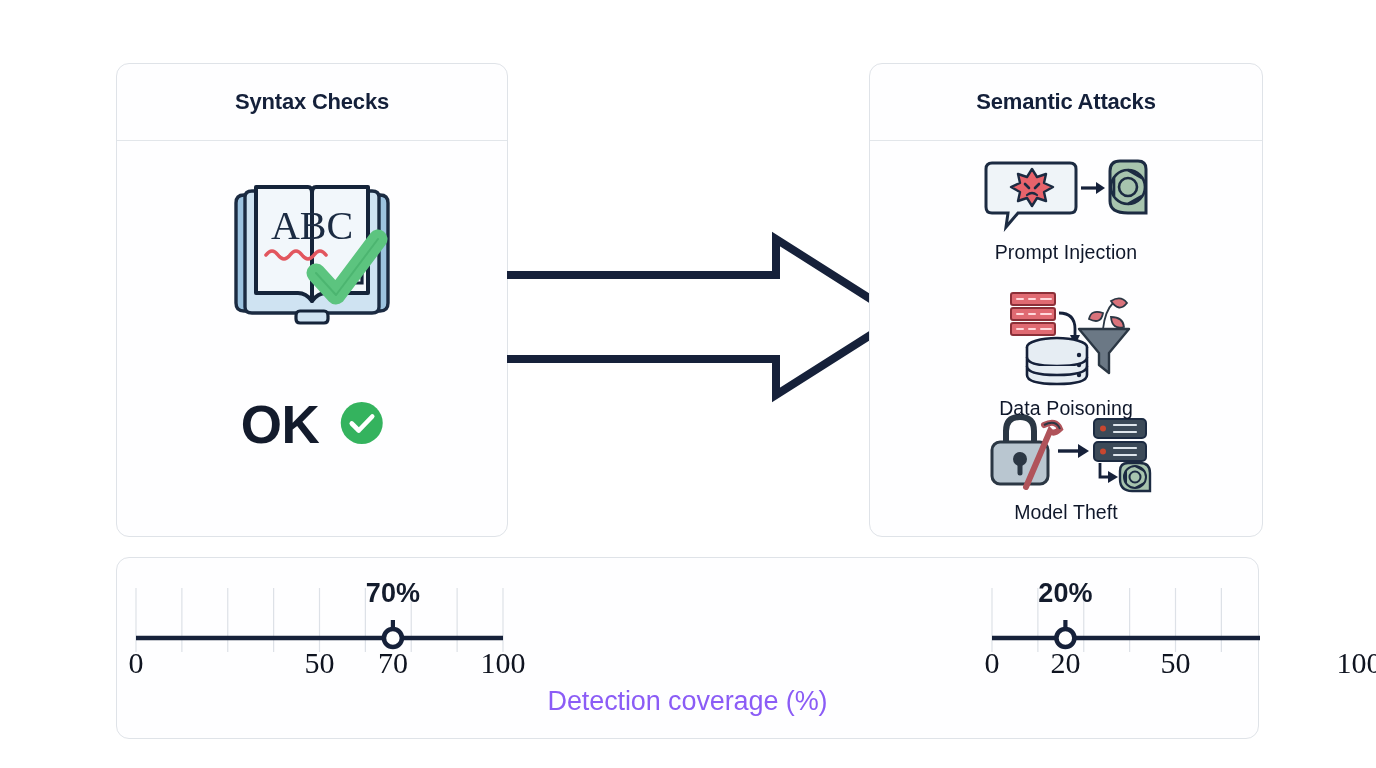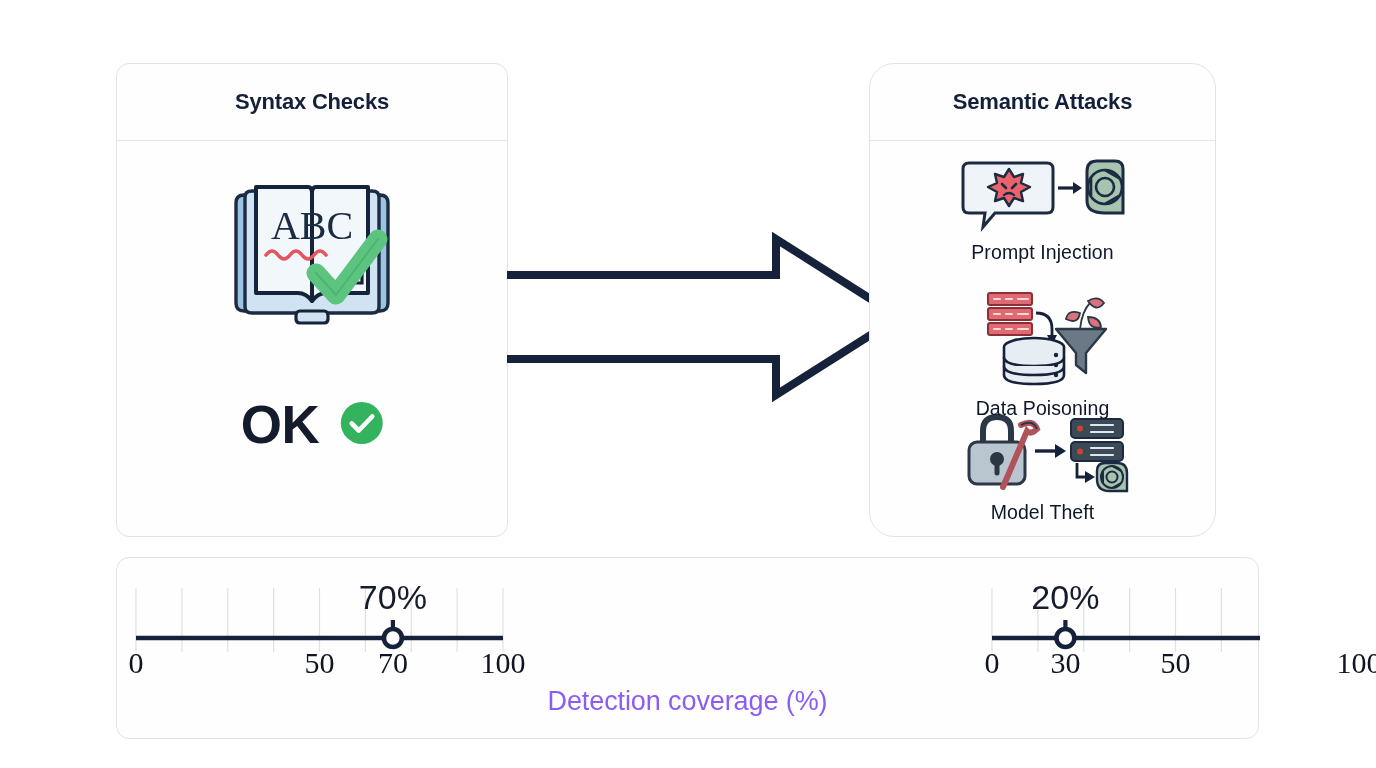--- a/index.html
+++ b/index.html
@@ -24,21 +24,21 @@
 
   
   .panel {
     position: absolute;
     background: #fefeff;
     border: 1.4px solid #dfe3e8;
     border-radius: 13px;
     box-sizing: border-box;
   }
   #panel-left  { left: 116px; top: 63px; width: 392px; height: 474px; }
-  #panel-right { left: 869px; top: 63px; width: 347px; height: 474px; border-radius: 25px; }
+  #panel-right { left: 869px; top: 63px; width: 394px; height: 474px; }
   #panel-scale { left: 116px; top: 557px; width: 1143px; height: 182px; }
 
   .panel-header {
     position: absolute;
     left: 0; right: 0; top: 0;
     height: 77px;
     border-bottom: 1.4px solid #e2e6ea;
     display: flex;
     align-items: center;
     justify-content: center;
@@ -139,22 +139,22 @@
     transform: translateX(-50%);
     font-family: "Liberation Serif", serif;
     font-size: 30px;
     color: #0f1420;
     white-space: nowrap;
   }
   .marker-label {
     position: absolute;
     top: 20px;
     transform: translateX(-50%);
-    font-size: 34px;
-    font-weight: 400;
+    font-size: 27px;
+    font-weight: 700;
     color: #141c2d;
     white-space: nowrap;
   }
 </style>
 </head>
 <body>
 
 <div class="stage">
 
   <div class="panel" id="panel-left">
@@ -343,17 +343,17 @@
           <line x1="383.75" x2="383.75" y1="30" y2="94" stroke="#dde1e7" stroke-width="1.2"></line>
           <line x1="429.625" x2="429.625" y1="30" y2="94" stroke="#dde1e7" stroke-width="1.2"></line>
           <line x1="475.5" x2="475.5" y1="30" y2="94" stroke="#dde1e7" stroke-width="1.2"></line>
           <line x1="521.375" x2="521.375" y1="30" y2="94" stroke="#dde1e7" stroke-width="1.2"></line>
           <line x1="567.25" x2="567.25" y1="30" y2="94" stroke="#dde1e7" stroke-width="1.2"></line>
           <line x1="613.125" x2="613.125" y1="30" y2="94" stroke="#dde1e7" stroke-width="1.2"></line>
           <line x1="659" x2="659" y1="30" y2="94" stroke="#dde1e7" stroke-width="1.2"></line>
           <line x1="292" x2="659" y1="80" y2="80" stroke="#16213a" stroke-width="4.6"></line>
           <line x1="365.4" x2="365.4" y1="62" y2="80" stroke="#16213a" stroke-width="4.2"></line>
           <circle cx="365.4" cy="80" r="9" fill="#ffffff" stroke="#16213a" stroke-width="4.6"></circle>
-        </svg><div class="tick-label" style="left: 292px;">0</div><div class="tick-label" style="left: 365.4px;">30</div><div class="tick-label" style="left: 475.5px;">50</div><div class="tick-label" style="left: 659px;">100</div><div class="marker-label" style="left: 365.4px;">20%</div></div>
+        </svg><div class="tick-label" style="left: 292px;">0</div><div class="tick-label" style="left: 365.4px;">20</div><div class="tick-label" style="left: 475.5px;">50</div><div class="tick-label" style="left: 659px;">100</div><div class="marker-label" style="left: 365.4px;">20%</div></div>
     <div class="caption">Detection coverage (%)</div>
   </div>
 
 </div>
 
 </body></html>

